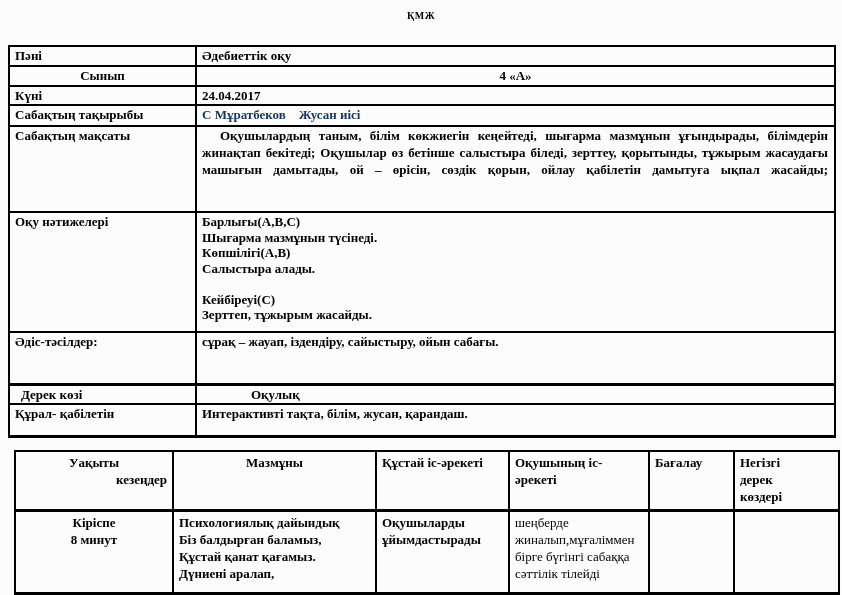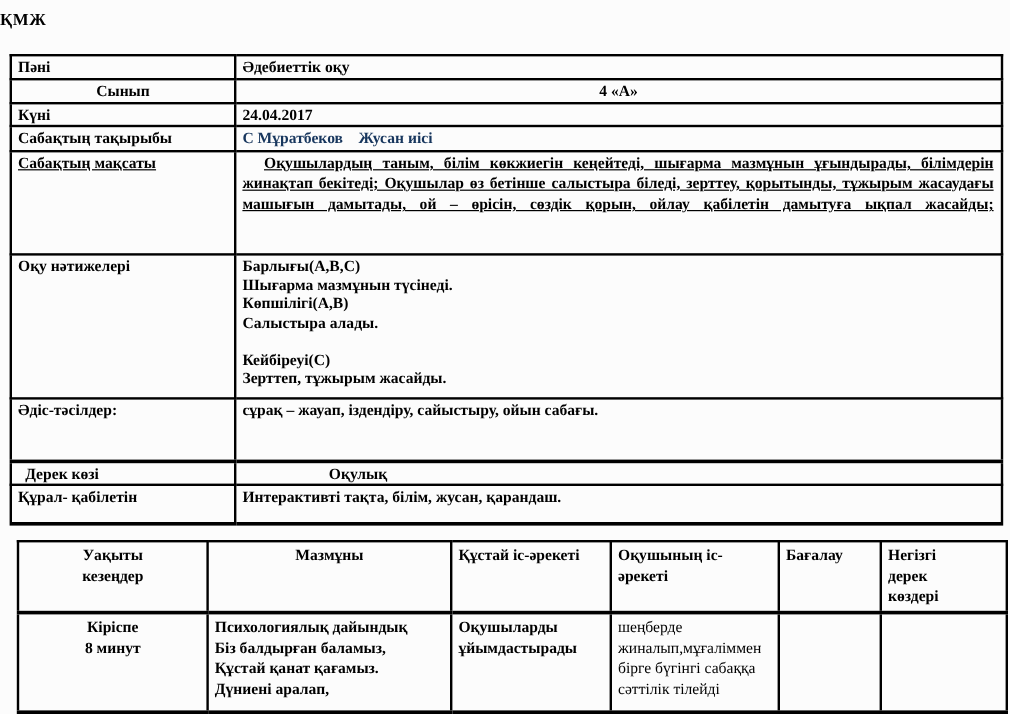--- a/index.html
+++ b/index.html
@@ -7,69 +7,69 @@
     width:842px;height:595px;
     background:#fcfcfc;
     font-family:"Liberation Serif", serif;
     color:#000;
     overflow:hidden;
   }
   .doc{position:relative;width:842px;height:595px;}
 
   .page-title{
     position:absolute;top:10px;left:0;width:842px;
-    text-align:left;font-size:14px;font-weight:bold;
+    text-align:center;font-size:10px;font-weight:bold;
     letter-spacing:0.5px;
   }
 
   table{border-collapse:collapse;table-layout:fixed;}
   td{
     border:2px solid #000;
     vertical-align:top;
     padding:0 5px;
     font-size:13px;
     font-weight:bold;
     line-height:17px;
     overflow:hidden;
   }
 
   
   .info-table{position:absolute;left:8px;top:45px;width:826px;}
   .info-table col.c-label{width:187px;}
   .info-table col.c-value{width:639px;}
   .r1 td{height:18px;} .r2 td{height:18px;text-align:center;} .r3 td{height:17px;}
-  .r4 td{height:19px;} .r5 td{height:84px;text-decoration:underline;} .r6 td{height:117px;border-radius:11px;}
+  .r4 td{height:19px;} .r5 td{height:84px;} .r6 td{height:117px;border-radius:11px;}
   .r7 td{height:50px;} .r8 td{height:17px;} .r9 td{height:30px;}
   .bt3 td{border-top-width:3px;}
   .bb3 td{border-bottom-width:3px;}
 
   .pre{white-space:pre-wrap;}
   .topic-value{color:#17365D;white-space:pre-wrap;}
   .goal-value{
     text-align:justify;
     text-align-last:justify;
     text-indent:18px;
     padding-right:6px;
   }
   .results-value{white-space:pre-wrap;line-height:15.5px;padding-top:1px;}
   .source-label{padding-left:11px;}
-  .source-value{padding-left:77px;}
+  .source-value{padding-left:54px;}
 
   
   .plan-table{position:absolute;left:14px;top:450px;width:824px;}
   .plan-table col.p1{width:158px;}
   .plan-table col.p2{width:203px;}
   .plan-table col.p3{width:133px;}
   .plan-table col.p4{width:140px;}
   .plan-table col.p5{width:85px;}
   .plan-table col.p6{width:105px;}
   .plan-header td{height:55px;border-bottom-width:3px;padding-top:2px;}
   .plan-body td{height:78px;border-bottom-width:3px;padding-top:2px;}
   .hdr-line1{display:block;text-align:center;}
-  .hdr-line2{display:block;text-align:center;}
+  .hdr-line2{display:block;text-align:right;}
   .center{text-align:center;}
   .regular{font-weight:normal;}
 </style>
 </head>
 <body>
 
 <div class="doc">
 
   <div class="page-title">ҚМЖ</div>
 

